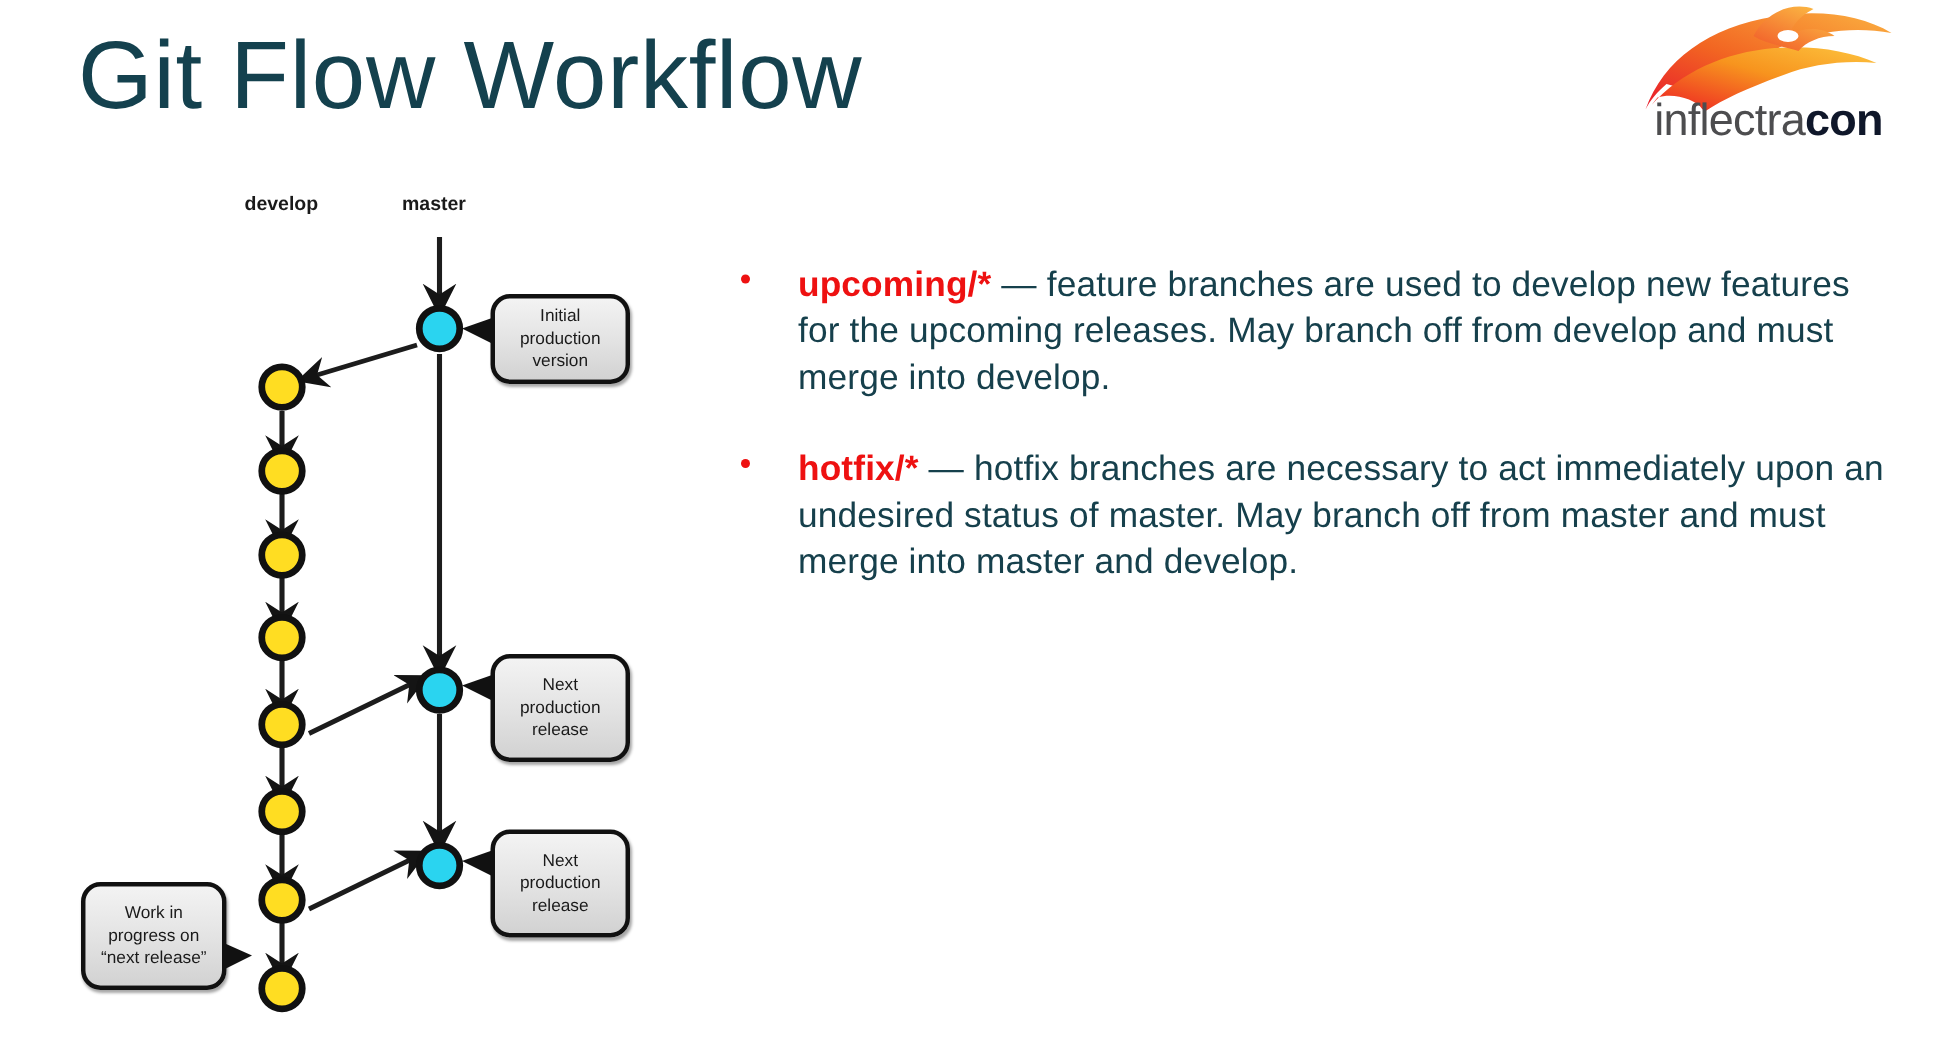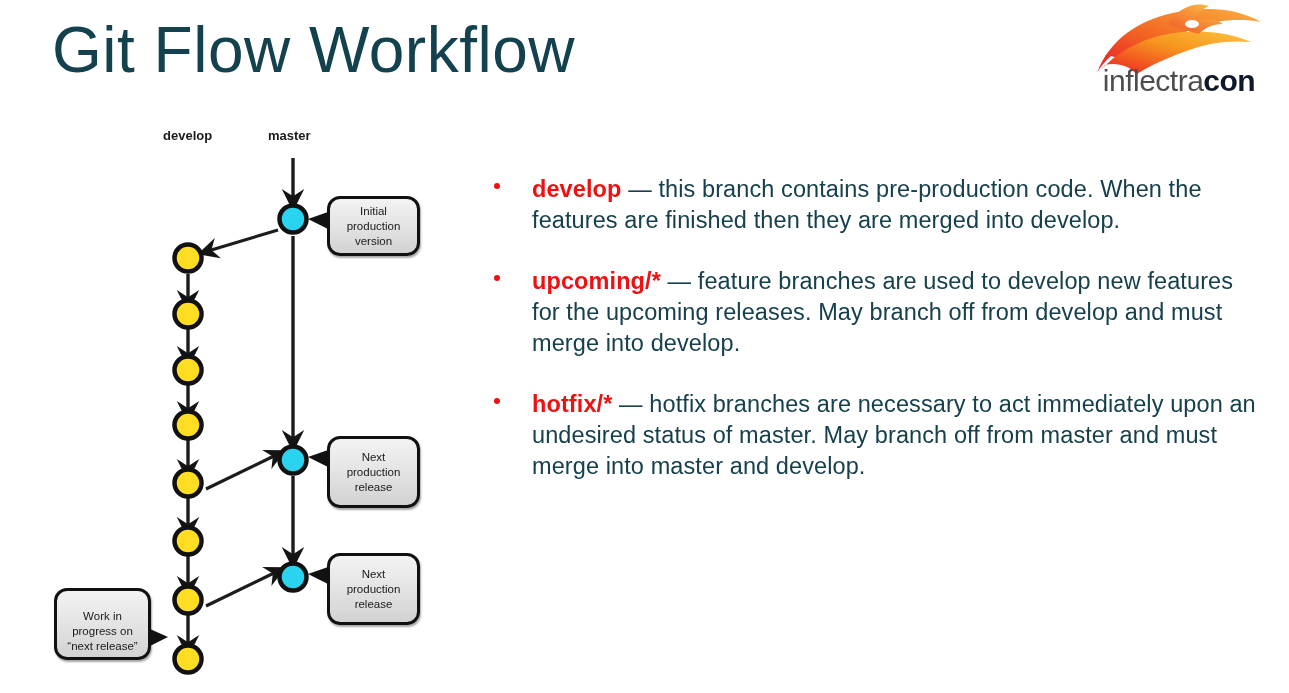--- a/index.html
+++ b/index.html
@@ -106,21 +106,21 @@
     position: absolute;
     width: 0; height: 0;
     border-top: 8px solid transparent;
     border-bottom: 9px solid transparent;
     border-left: 18px solid #111111;
   }
 
   #callout-initial { left: 297px; top: 78px;  width: 93px; height: 60px; }
   #callout-next-1  { left: 297px; top: 318px; width: 93px; height: 72px; }
   #callout-next-2  { left: 297px; top: 435px; width: 93px; height: 72px; }
-  #callout-wip     { left: 24px;  top: 470px; width: 97px; height: 72px; align-items: flex-end; }
+  #callout-wip     { left: 24px;  top: 470px; width: 97px; height: 72px; }
 
   
   #bullets {
     position: absolute;
     left: 488px;
     top: 174px;
     width: 775px;
   }
   .bullet-item {
     position: relative;
@@ -275,24 +275,20 @@
     <span class="tail-r" style="right:-20px; top:38px;"></span>
     <span class="callout-text">
       Work in<br>progress on<br>“next release”
     </span>
   </div>
 </div>
 
 <div id="bullets">
 
 
-  <div class="bullet-item">
-    <span class="bullet-dot"></span>
-    <span class="bullet-term">develop</span><span class="bullet-body"> — </span><span class="bullet-body">this branch contains pre-production code. When the features are finished then they are merged into develop.</span>
-  </div>
 
   <div class="bullet-item">
     <span class="bullet-dot"></span>
     <span class="bullet-term">upcoming/*</span><span class="bullet-body"> — </span><span class="bullet-body">feature branches are used to develop new features for the upcoming releases. May branch off from develop and must merge into develop.</span>
   </div>
 
   <div class="bullet-item">
     <span class="bullet-dot"></span>
     <span class="bullet-term">hotfix/*</span><span class="bullet-body"> — </span><span class="bullet-body">hotfix branches are necessary to act immediately upon an undesired status of master. May branch off from master and must merge into master and develop.</span>
   </div>

